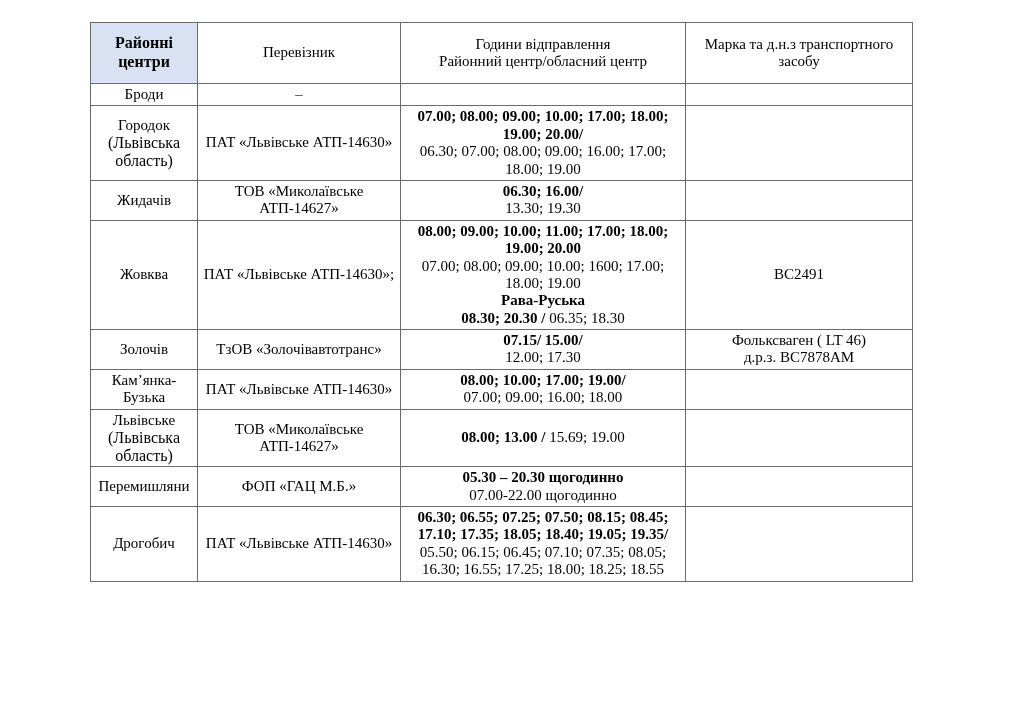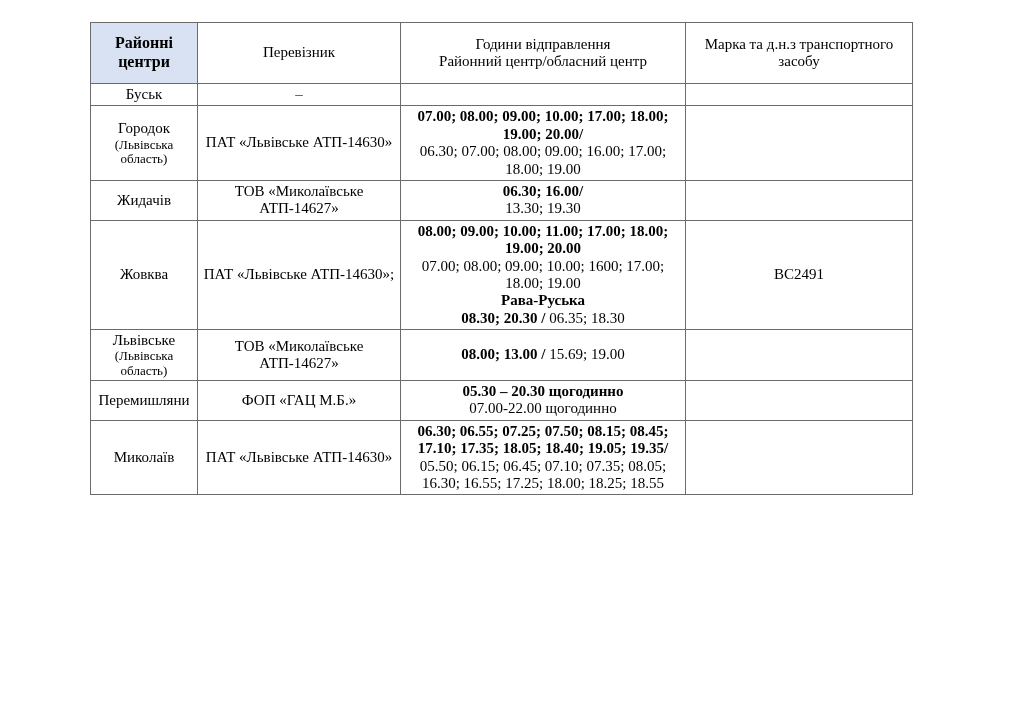--- a/index.html
+++ b/index.html
@@ -15,21 +15,21 @@
     vertical-align:middle;
     text-align:center;
     font-size:15px;
     line-height:1.16;
     overflow:hidden;
   }
   thead th{font-weight:normal;height:56px;}
   th.district-header{background:#d9e2f3;font-weight:bold;font-size:16px;}
   .preline{white-space:pre-line;}
   .center-name{font-size:15px;}
-  .center-sub{font-size:13px;line-height:1.1;}
+  .center-sub{font-size:16px;line-height:1.1;}
   .t-line{display:block;}
   .b{font-weight:bold;}
   tbody tr:last-child td{height:36px;}
   .dash{color:#333;}
 </style>
 </head>
 <body>
 
 <div class="table-wrap">
   <table>
@@ -44,21 +44,21 @@
         <th class="district-header preline">Районні центри</th>
         <th class="preline">Перевізник</th>
         <th class="preline">Години відправлення
 Районний центр/обласний центр</th>
         <th class="preline">Марка та д.н.з транспортного засобу</th>
       </tr>
     </thead>
     <tbody>
         <tr>
           <td>
-            <div class="center-name">Буськ</div>
+            <div class="center-name">Броди</div>
           </td>
           <td class="dash">–</td>
           <td></td>
           <td class="preline"></td>
         </tr>
         <tr>
           <td>
             <div class="center-name">Городок</div>
             <div class="center-sub">(Львівська область)</div>
           </td>
@@ -88,20 +88,43 @@
           <td>
             <span class="t-line"><span class="b">08.00; 09.00; 10.00; 11.00; 17.00; 18.00; 19.00; 20.00</span></span>
             <span class="t-line"><span>07.00; 08.00; 09.00; 10.00; 1600; 17.00; 18.00; 19.00</span></span>
             <span class="t-line"><span class="b">Рава-Руська</span></span>
             <span class="t-line"><span class="b">08.30; 20.30 / </span><span>06.35; 18.30</span></span>
           </td>
           <td class="preline">ВС2491</td>
         </tr>
         <tr>
           <td>
+            <div class="center-name">Золочів</div>
+          </td>
+          <td>ТзОВ «Золочівавтотранс»</td>
+          <td>
+            <span class="t-line"><span class="b">07.15/ 15.00/</span></span>
+            <span class="t-line"><span>12.00; 17.30</span></span>
+          </td>
+          <td class="preline">Фольксваген ( LT 46)
+д.р.з. ВС7878АМ</td>
+        </tr>
+        <tr>
+          <td>
+            <div class="center-name">Кам’янка-Бузька</div>
+          </td>
+          <td>ПАТ «Львівське АТП-14630»</td>
+          <td>
+            <span class="t-line"><span class="b">08.00; 10.00; 17.00; 19.00/</span></span>
+            <span class="t-line"><span>07.00; 09.00; 16.00; 18.00</span></span>
+          </td>
+          <td class="preline"></td>
+        </tr>
+        <tr>
+          <td>
             <div class="center-name">Львівське</div>
             <div class="center-sub">(Львівська область)</div>
           </td>
           <td>ТОВ «Миколаївське АТП-14627»</td>
           <td>
             <span class="t-line"><span class="b">08.00; 13.00 / </span><span>15.69; 19.00</span></span>
           </td>
           <td class="preline"></td>
         </tr>
         <tr>
@@ -110,21 +133,21 @@
           </td>
           <td>ФОП «ГАЦ М.Б.»</td>
           <td>
             <span class="t-line"><span class="b">05.30 – 20.30 щогодинно</span></span>
             <span class="t-line"><span>07.00-22.00 щогодинно</span></span>
           </td>
           <td class="preline"></td>
         </tr>
         <tr>
           <td>
-            <div class="center-name">Миколаїв</div>
+            <div class="center-name">Дрогобич</div>
           </td>
           <td>ПАТ «Львівське АТП-14630»</td>
           <td>
             <span class="t-line"><span class="b">06.30; 06.55; 07.25; 07.50; 08.15; 08.45; 17.10; 17.35; 18.05; 18.40; 19.05; 19.35/</span></span>
             <span class="t-line"><span>05.50; 06.15; 06.45; 07.10; 07.35; 08.05; 16.30; 16.55; 17.25; 18.00; 18.25; 18.55</span></span>
           </td>
           <td class="preline"></td>
         </tr>
       </tbody>
   </table>

